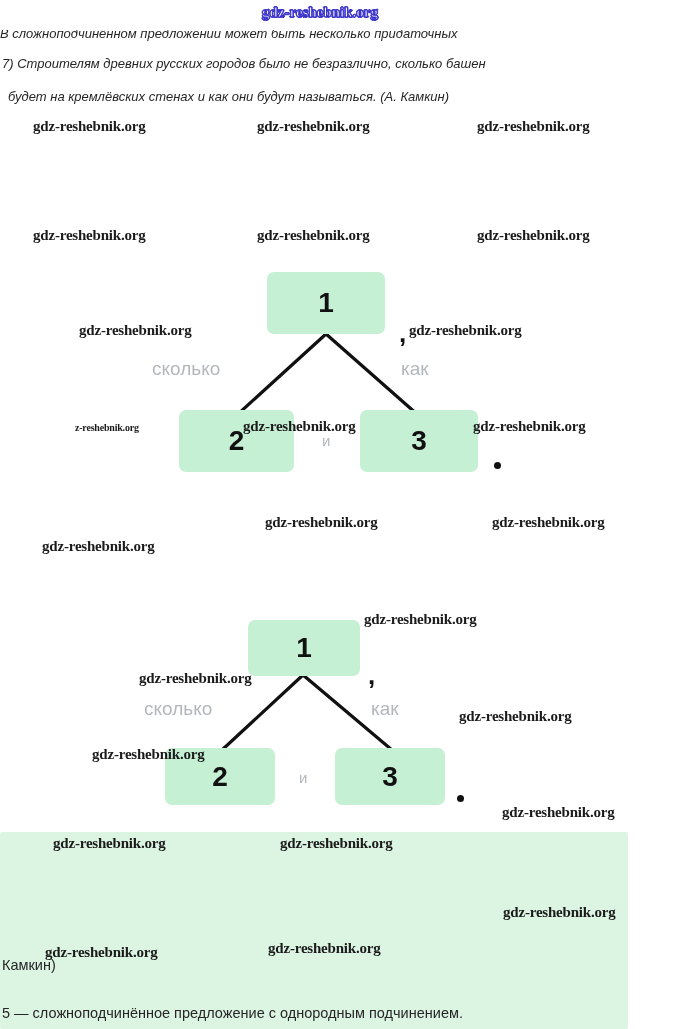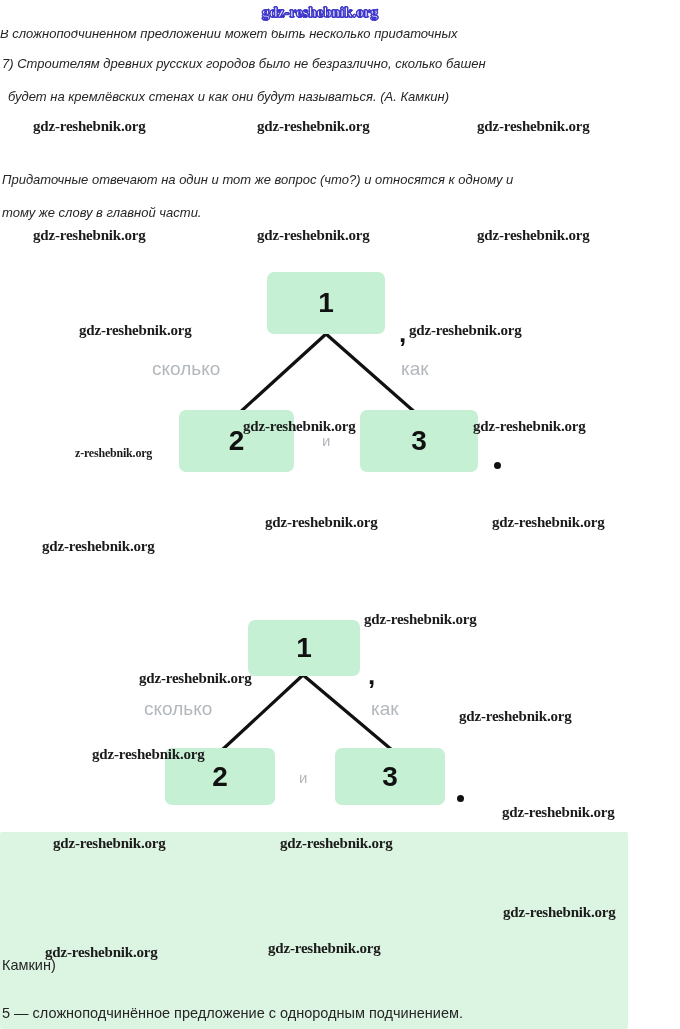--- a/index.html
+++ b/index.html
@@ -123,22 +123,20 @@
 
   <div class="wm-top" style="left:262px; top:4px;">gdz-reshebnik.org</div>
 
   <div class="txt-clip" style="left:0px; top:30px; width:680px; height:16px;">
     <div class="txt" style="left:0px; top:-4px;">В сложноподчинённом предложении может быть несколько придаточных</div>
   </div>
 
   <div class="txt" style="left:2px; top:56px;">7) Строителям древних русских городов было не безразлично, сколько башен</div>
   <div class="txt" style="left:8px; top:89px;">будет на кремлёвских стенах и как они будут называться. (А. Камкин)</div>
 
-  <div class="txt" style="left:2px; top:172px;">Придаточные отвечают на один и тот же вопрос (что?) и относятся к одному и</div>
-  <div class="txt" style="left:2px; top:205px;">тому же слову в главной части.</div>
 
   <div class="diagram" style="left:0px; top:0px; width:680px; height:1029px;">
 
     <svg class="edges" style="left:0px; top:0px; width:680px; height:520px;">
       <polyline points="237,415 326,334 418,415" fill="none" stroke="#111111" stroke-width="3.2" stroke-linejoin="miter"></polyline>
     </svg>
 
     <div class="node" style="left:267px; top:272px; width:118px; height:62px;">1</div>
 
     <div class="node" style="left:179px; top:410px; width:115px; height:62px;">2</div>
@@ -187,21 +185,21 @@
       <div class="wm" style="left: 33px; top: 118px; font-size: 15px;">gdz-reshebnik.org</div>
       <div class="wm" style="left: 257px; top: 118px; font-size: 15px;">gdz-reshebnik.org</div>
       <div class="wm" style="left: 477px; top: 118px; font-size: 15px;">gdz-reshebnik.org</div>
       <div class="wm" style="left: 33px; top: 227px; font-size: 15px;">gdz-reshebnik.org</div>
       <div class="wm" style="left: 257px; top: 227px; font-size: 15px;">gdz-reshebnik.org</div>
       <div class="wm" style="left: 477px; top: 227px; font-size: 15px;">gdz-reshebnik.org</div>
       <div class="wm" style="left: 79px; top: 322px; font-size: 15px;">gdz-reshebnik.org</div>
       <div class="wm" style="left: 409px; top: 322px; font-size: 15px;">gdz-reshebnik.org</div>
       <div class="wm" style="left: 243px; top: 418px; font-size: 15px;">gdz-reshebnik.org</div>
       <div class="wm" style="left: 473px; top: 418px; font-size: 15px;">gdz-reshebnik.org</div>
-      <div class="wm" style="left: 75px; top: 446px; font-size: 12px;">z-reshebnik.org</div>
+      <div class="wm" style="left: 75px; top: 422px; font-size: 10px;">z-reshebnik.org</div>
       <div class="wm" style="left: 265px; top: 514px; font-size: 15px;">gdz-reshebnik.org</div>
       <div class="wm" style="left: 492px; top: 514px; font-size: 15px;">gdz-reshebnik.org</div>
       <div class="wm" style="left: 42px; top: 538px; font-size: 15px;">gdz-reshebnik.org</div>
       <div class="wm" style="left: 364px; top: 611px; font-size: 15px;">gdz-reshebnik.org</div>
       <div class="wm" style="left: 139px; top: 670px; font-size: 15px;">gdz-reshebnik.org</div>
       <div class="wm" style="left: 459px; top: 708px; font-size: 15px;">gdz-reshebnik.org</div>
       <div class="wm" style="left: 92px; top: 746px; font-size: 15px;">gdz-reshebnik.org</div>
       <div class="wm" style="left: 502px; top: 804px; font-size: 15px;">gdz-reshebnik.org</div>
       <div class="wm" style="left: 53px; top: 835px; font-size: 15px;">gdz-reshebnik.org</div>
       <div class="wm" style="left: 280px; top: 835px; font-size: 15px;">gdz-reshebnik.org</div>

